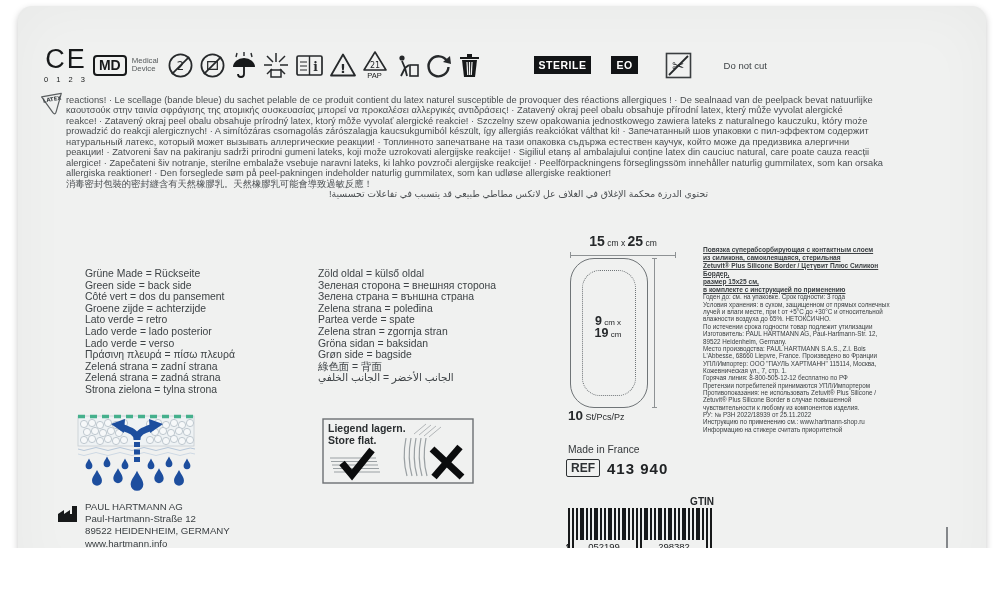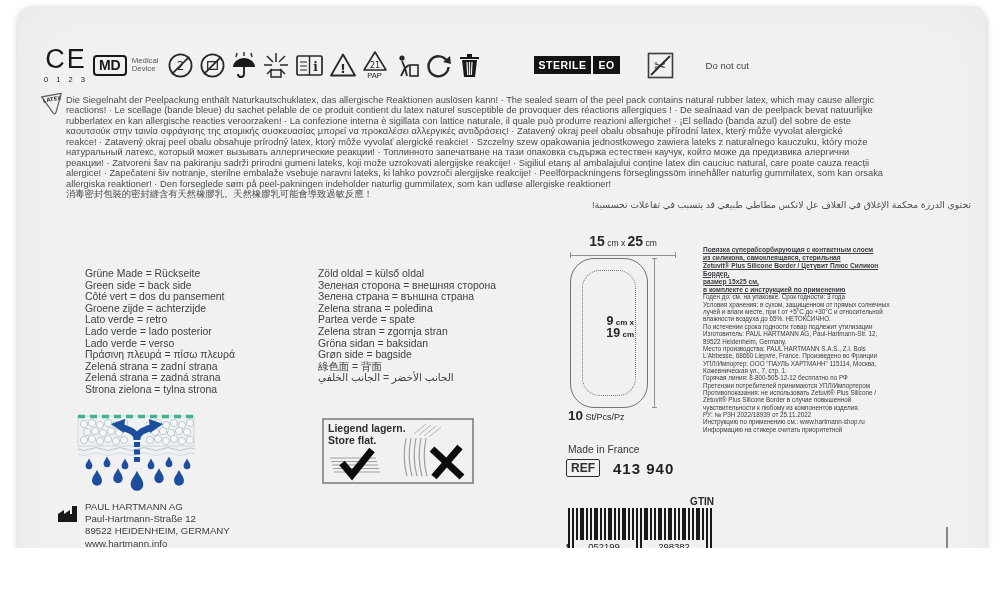--- a/index.html
+++ b/index.html
@@ -12,53 +12,53 @@
          clip-path:polygon(0 4%,12% 0,100% 86%,72% 100%,0 100%);border-bottom-left-radius:14px;}
   
   .iconrow{left:44px;top:42px;height:46px;display:flex;align-items:center;gap:5px;}
   .ce{font-size:27px;letter-spacing:2px;color:#17191a;line-height:26px;font-weight:400;}
   .ce-code{font-size:7.5px;letter-spacing:3px;color:#17191a;margin-top:3px;}
   .mdbox{border:2.5px solid #17191a;border-radius:4px;padding:0 4px;font-size:14px;font-weight:bold;color:#17191a;line-height:17px;}
   .meddev{font-size:7.8px;line-height:8.2px;color:#55595b;margin-right:3px;}
   .icn{display:block;}
   .icol{display:flex;flex-direction:column;align-items:center;}
   .pap-t{font-size:7.5px;color:#17191a;margin-top:-1px;}
-  .sterile{display:flex;gap:2px;margin-left:10px;padding-left:37px;}
+  .sterile{display:flex;gap:20px;margin-left:10px;padding-left:37px;}
   .sterile .blk{background:#121416;color:#fff;font-weight:bold;font-size:10.5px;padding:3px 5px;letter-spacing:.5px;}
   .dnc{display:flex;align-items:center;gap:6px;margin-left:22px;}
   .dnc-label{font-size:9.5px;color:#3e4346;padding-left:26px;}
   
   .latexbadge{left:40px;top:92px;}
   .latextext{left:66px;top:95px;width:905px;font-size:9.3px;line-height:10.45px;color:#4a4e51;}
-  .latextext .ar{direction:rtl;text-align:right;}
+  .latextext .ar{direction:rtl;text-align:center;}
   
   .glist{font-size:10.4px;line-height:11.6px;color:#3e4346;}
   .glist-left{left:85px;top:268px;}
   .glist-mid{left:318px;top:268px;}
   .glist .ar{direction:rtl;text-align:left;}
   
   .size-title{left:568px;top:233px;width:110px;text-align:center;font-size:8.5px;color:#26292b;}
   .size-title b{font-size:14px;}
   .meas-h{left:570px;top:252px;width:104px;height:6px;border-left:1px solid #8e9294;border-right:1px solid #8e9294;}
   .meas-h:after{content:"";position:absolute;left:0;right:0;top:3px;border-top:1px solid #8e9294;}
   .pad-outer{left:570px;top:258px;width:76px;height:148px;border:1.6px solid #6f7477;border-radius:24px;}
   .pad-inner{left:582px;top:270px;width:52px;height:124px;border:1.6px dotted #6f7477;border-radius:18px;}
-  .pad-size{left:582px;top:316px;width:52px;text-align:right;font-size:8px;color:#26292b;line-height:11px;font-weight:bold;}
+  .pad-size{left:582px;top:316px;width:52px;text-align:center;font-size:8px;color:#26292b;line-height:11px;}
   .pad-size b{font-size:12.5px;}
   .meas-v{left:652px;top:258px;width:5px;height:148px;border-top:1px solid #8e9294;border-bottom:1px solid #8e9294;}
   .meas-v:after{content:"";position:absolute;top:0;bottom:0;left:2px;border-left:1px solid #8e9294;}
   .count{left:568px;top:408px;font-size:9px;color:#26292b;text-align:right;}
   .count b{font-size:13.5px;}
   
   .rus{left:703px;top:246px;width:200px;color:#3c4043;}
   .rus .hd{font-size:6.6px;line-height:7.9px;font-weight:bold;text-decoration:underline;}
   .rus .bd{font-size:6.3px;line-height:7.35px;}
   
   .origin{left:568px;top:444px;font-size:10.3px;color:#33373a;}
-  .refrow{left:566px;top:459px;display:flex;align-items:center;gap:13px;}
+  .refrow{left:566px;top:459px;display:flex;align-items:center;gap:7px;}
   .refbox{border:1.6px solid #2d3133;border-radius:2px;font-size:12px;font-weight:bold;padding:1px 4px;color:#2d3133;}
   .refval{font-size:15px;font-weight:bold;letter-spacing:1px;color:#202325;}
   .gtin{left:566px;top:496px;width:148px;text-align:right;font-size:10px;font-weight:bold;color:#26292b;}
   .pzn{left:566px;top:553px;width:148px;text-align:center;font-size:8.6px;color:#33373a;}
   .mfr-text{left:85px;top:501px;font-size:9.7px;line-height:12.2px;color:#3b4043;}
   .foldmark{left:946px;top:527px;width:2px;height:36px;background:#84878a;}
 </style>
 </head>
 <body>
 
@@ -158,25 +158,24 @@
     </div>
   </div>
 
   <svg class="abs latexbadge" width="26" height="26" viewBox="0 0 26 26">
     <g transform="rotate(-10 13 12)">
       <path d="M3 3 H23 L14.6 20.5 Q13 23.5 11.4 20.5 Z" fill="none" stroke="#5a5e60" stroke-width="1.2" stroke-linejoin="round"></path>
       <text x="13" y="9" font-size="5.4" font-weight="bold" text-anchor="middle" fill="#3e4346" font-family="DejaVu Sans">LATEX</text>
     </g>
   </svg>
   <div class="abs latextext">
-    <div>Die Siegelnaht der Peelpackung enthält Naturkautschuklatex, das allergische Reaktionen auslösen kann! · The sealed seam of the peel pack contains natural rubber latex, which may cause allergic</div>
     <div>reactions! · Le scellage (bande bleue) du sachet pelable de ce produit contient du latex naturel susceptible de provoquer des réactions allergiques ! · De sealnaad van de peelpack bevat natuurlijke</div>
-    <div>rubberlatex en kan allergische reacties veroorzaken! · La confezione interna è sigillata con lattice naturale, il quale può produrre reazioni allergiche! · ¡El sellado (banda azul) del sobre de este</div>
     <div>καουτσούκ στην ταινία σφράγισης της ατομικής συσκευασίας μπορεί να προκαλέσει αλλεργικές αντιδράσεις! · Zatavený okraj peel obalu obsahuje přírodní latex, který může vyvolat alergické</div>
     <div>reakce! · Zatavený okraj peel obalu obsahuje prírodný latex, ktorý môže vyvolať alergické reakcie! · Szczelny szew opakowania jednostkowego zawiera lateks z naturalnego kauczuku, który może</div>
+    <div>prowadzić do reakcji alergicznych! · A simítózáras csomagolás zárószalagja kaucsukgumiból készült, így allergiás reakciókat válthat ki! · Запечатанный шов упаковки с пил-эффектом содержит</div>
     <div>натуральный латекс, который может вызывать аллергические реакции! · Топлинното запечатване на тази опаковка съдържа естествен каучук, който може да предизвика алергични</div>
     <div>реакции! · Zatvoreni šav na pakiranju sadrži prirodni gumeni lateks, koji može uzrokovati alergijske reakcije! · Sigiliul etanș al ambalajului conține latex din cauciuc natural, care poate cauza reacții</div>
     <div>alergice! · Zapečateni šiv notranje, sterilne embalaže vsebuje naravni lateks, ki lahko povzroči alergijske reakcije! · Peelförpackningens förseglingssöm innehåller naturlig gummilatex, som kan orsaka</div>
     <div>allergiska reaktioner! · Den forseglede søm på peel-pakningen indeholder naturlig gummilatex, som kan udløse allergiske reaktioner!</div>
     <div>消毒密封包裝的密封縫含有天然橡膠乳。天然橡膠乳可能會導致過敏反應！</div>
     <div class="ar">تحتوي الدرزة محكمة الإغلاق في الغلاف عل لاتكس مطاطي طبيعي قد يتسبب في تفاعلات تحسسية!</div>
   </div>
 
   <div class="abs glist glist-left">
     <div>Grüne Made = Rückseite</div>

